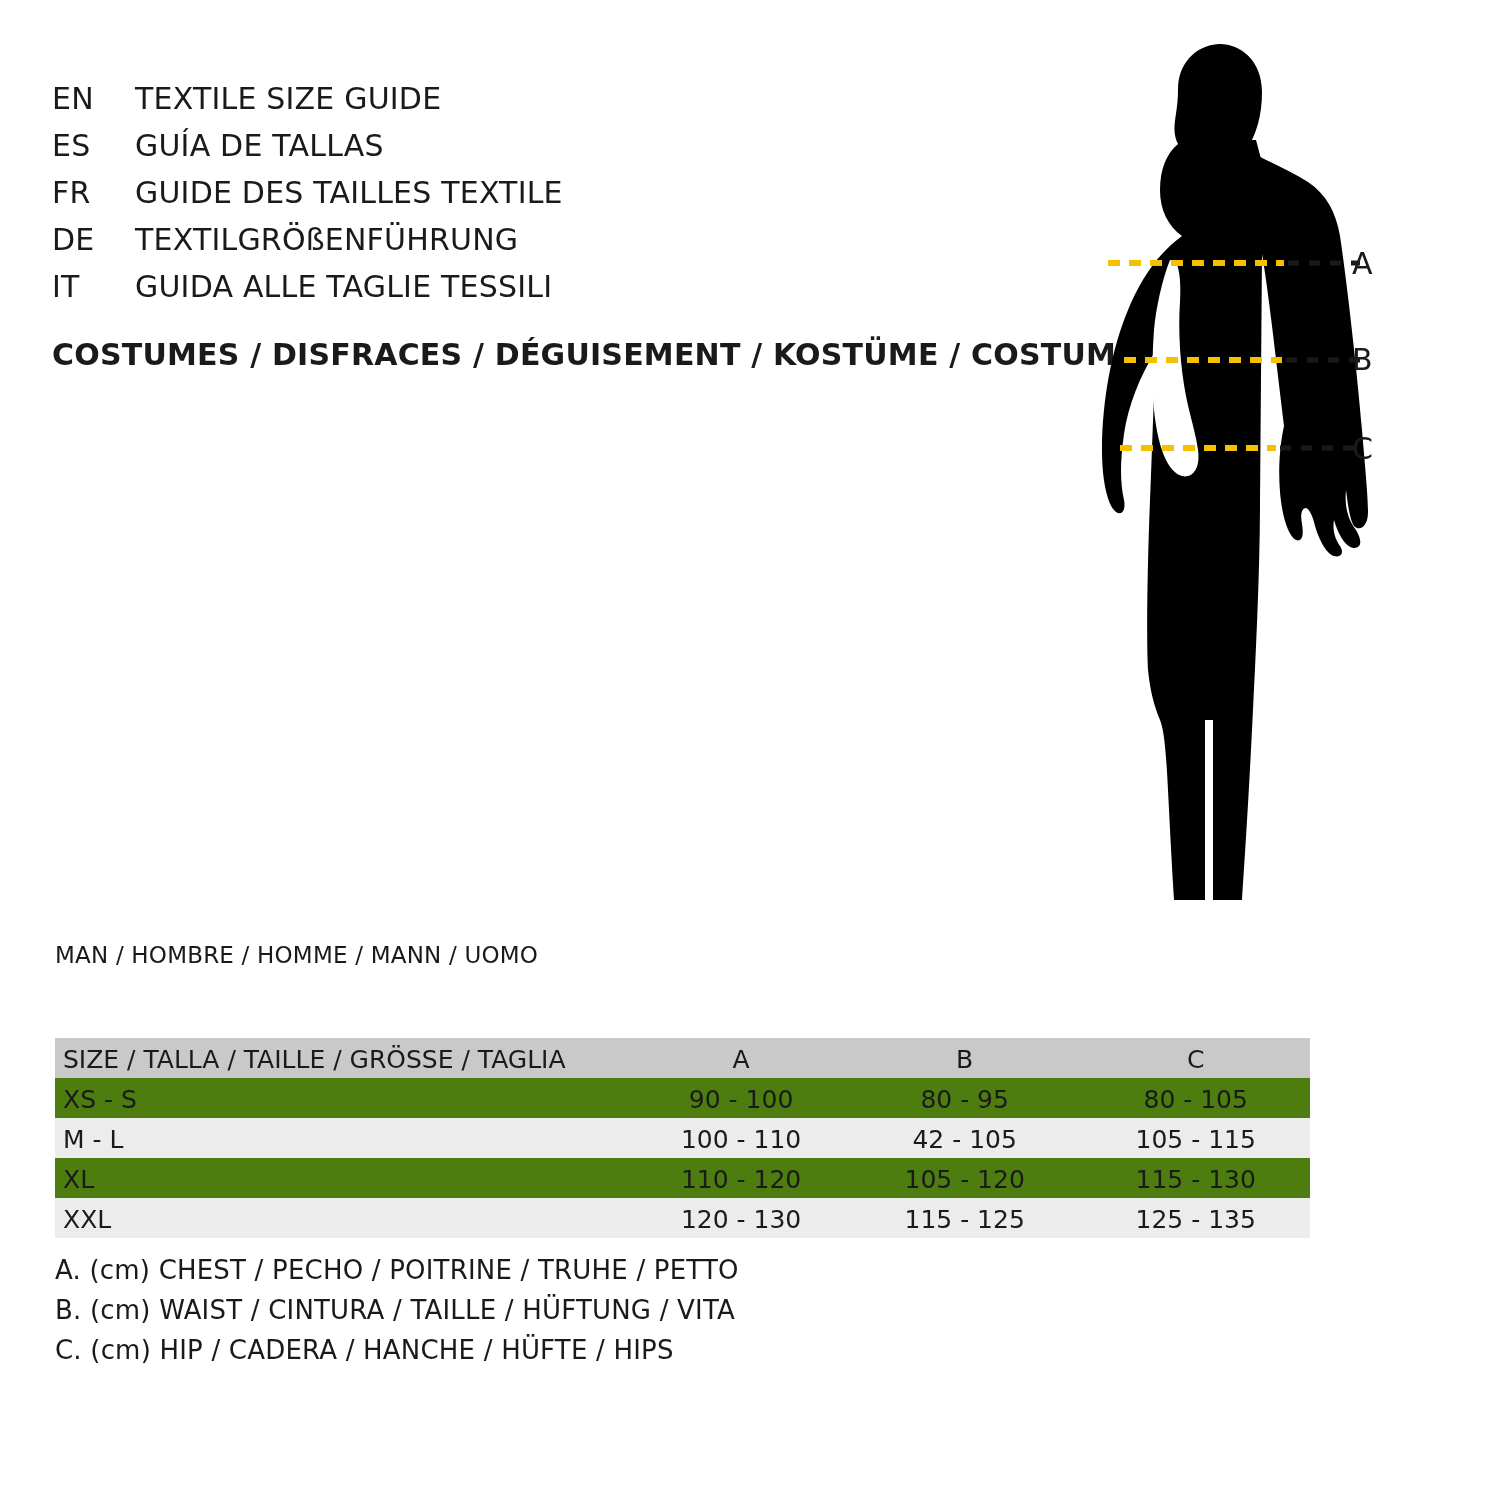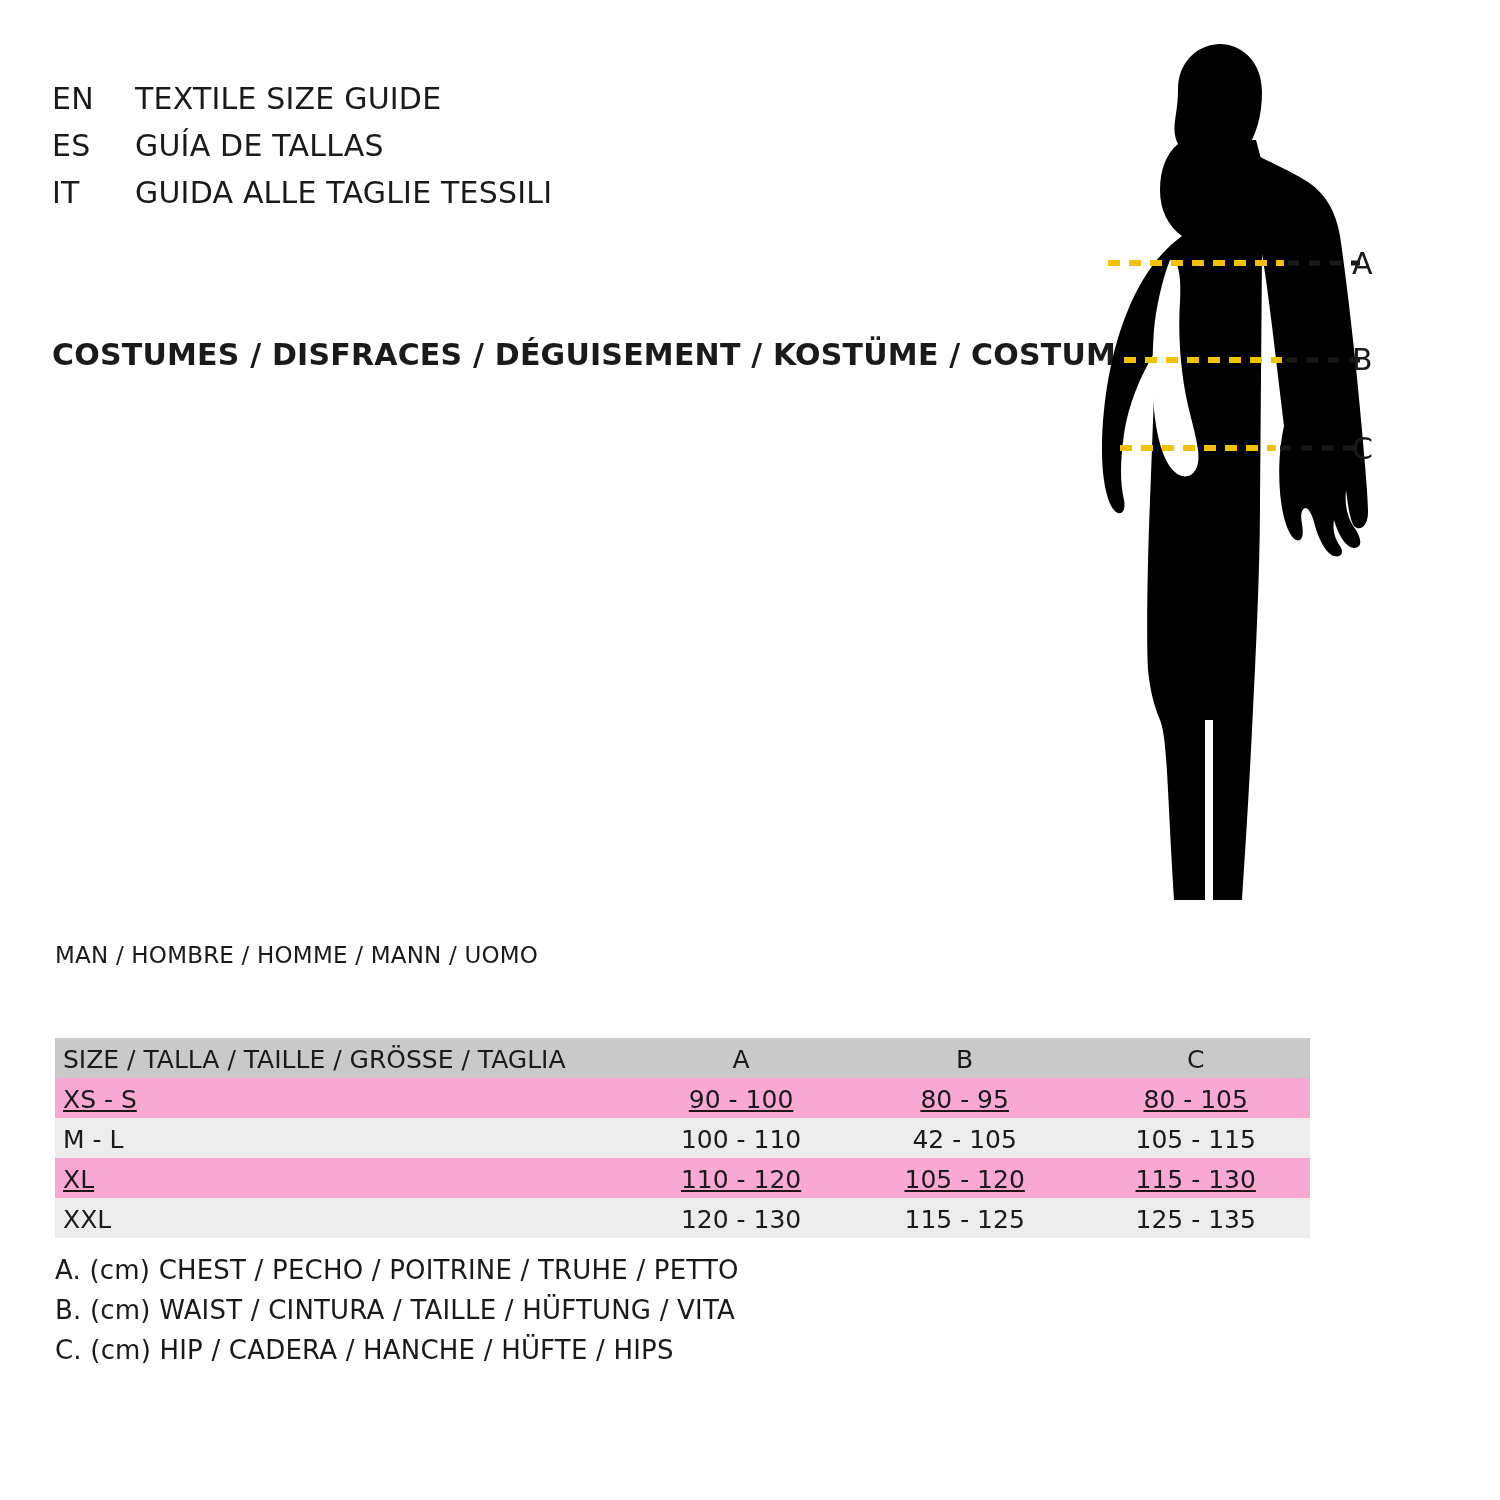--- a/index.html
+++ b/index.html
@@ -95,22 +95,21 @@
   table.size-table th.label-col,
   table.size-table td.label-col {
     text-align: left;
     padding-left: 8px;
     width: 575px;
   }
   table.size-table thead tr {
     background: #c9c9c9;
   }
   table.size-table tbody tr.odd {
-    background: #f9a8d4;
-    text-decoration: underline;
+    background: #4d7c0f;
   }
   table.size-table tbody tr.even {
     background: #ececec;
     margin-top: 18px;
   }
   table.size-table col.c-a { width: 215px; }
   table.size-table col.c-b { width: 235px; }
   table.size-table col.c-c { width: 230px; }
 
   
@@ -128,20 +127,28 @@
 <body>
 
 <div class="lang-block">
   <div class="lang-row">
     <span class="lang-code">EN</span>
     <span class="lang-text">TEXTILE SIZE GUIDE</span>
   </div>
   <div class="lang-row">
     <span class="lang-code">ES</span>
     <span class="lang-text">GUÍA DE TALLAS</span>
+  </div>
+  <div class="lang-row">
+    <span class="lang-code">FR</span>
+    <span class="lang-text">GUIDE DES TAILLES TEXTILE</span>
+  </div>
+  <div class="lang-row">
+    <span class="lang-code">DE</span>
+    <span class="lang-text">TEXTILGRÖßENFÜHRUNG</span>
   </div>
   <div class="lang-row">
     <span class="lang-code">IT</span>
     <span class="lang-text">GUIDA ALLE TAGLIE TESSILI</span>
   </div>
 </div>
 
 <div class="costumes-line">COSTUMES / DISFRACES / DÉGUISEMENT / KOSTÜME / COSTUMI</div>
 
 <div class="figure-wrap">

